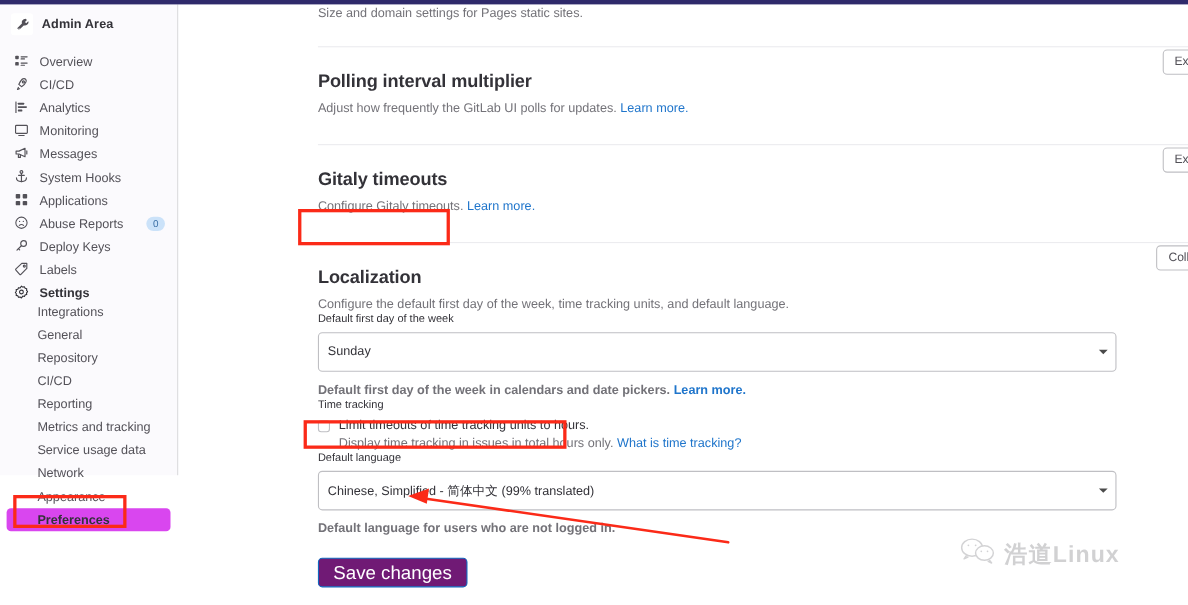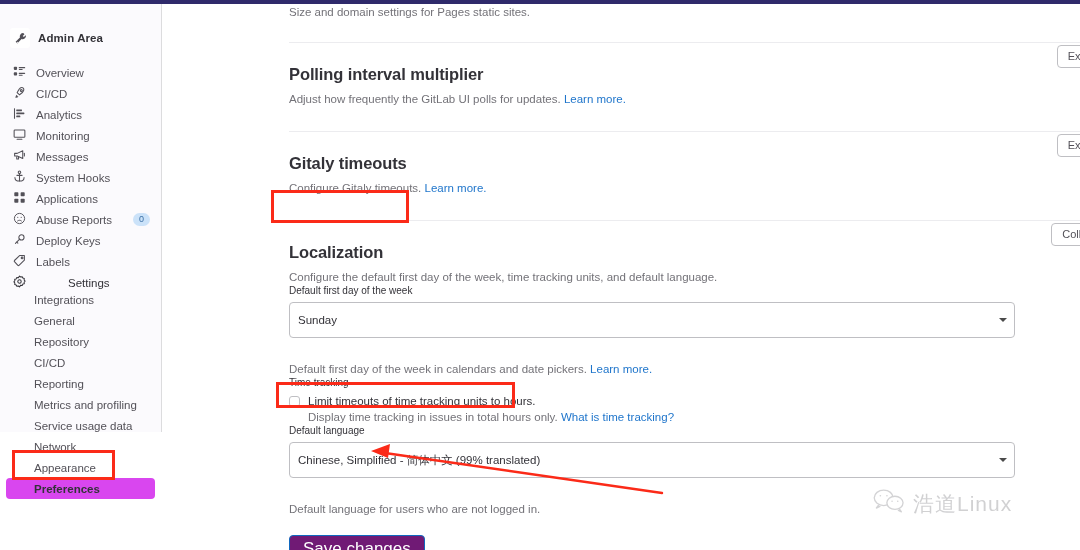--- a/index.html
+++ b/index.html
@@ -17,21 +17,21 @@
     position: absolute; top: 0; left: 0; width: 1080px; height: 4px;
     background: #2f2a6b;
     z-index: 30;
   }
 
   
   .sidebar {
     position: absolute; top: 4px; left: 0; width: 162px; height: 428px;
     background: #fbfafd;
     border-right: 1px solid #dcdcde;
-    padding-top: 20px;
+    padding-top: 4px;
     z-index: 10;
   }
   .ctx-header {
     display: flex; align-items: center;
     height: 28px; margin: 0 6px 6px 6px;
     padding: 0 4px;
     border-radius: 4px;
   }
   .ctx-header .ico {
     width: 20px; height: 20px; display: flex; align-items: center; justify-content: center;
@@ -43,21 +43,21 @@
     display: flex; align-items: flex-end;
     height: 21px; margin: 0 6px; padding: 0 5px;
     border-radius: 4px;
     color: #535158; font-size: 11.5px;
     white-space: nowrap;
   }
   .nav-item .ico {
     width: 16px; height: 16px; margin-right: 9px;
     display: flex; align-items: center; justify-content: center; flex: 0 0 16px;
   }
-  .nav-item.bold { font-weight: normal; color: #333238; gap: 32px; }
+  .nav-item.bold { font-weight: bold; color: #333238; }
   .nav-badge {
     margin-left: auto; background: #cbe2f9; color: #3a6fa5;
     font-size: 9px; border-radius: 8px; padding: 1px 6px 1px 6px; line-height: 11px;
   }
   .sub-item {
     display: flex; align-items: center;
     height: 21px; margin: 0 6px; padding-left: 28px;
     border-radius: 4px;
     color: #535158; font-size: 11.5px; white-space: nowrap;
   }
@@ -101,21 +101,21 @@
     height: 36px; border: 1px solid #bfbfc3; border-radius: 4px;
     background: #fff; width: 726px; margin-top: 6px;
     display: flex; align-items: center; padding: 0 8px;
     font-size: 11.5px; color: #333238;
   }
   .selectbox .caret {
     position: absolute; right: 7px; top: 50%; transform: translateY(-50%);
     width: 0; height: 0; border-left: 4px solid transparent;
     border-right: 4px solid transparent; border-top: 4px solid #4a4a4a;
   }
-  .helper { font-size: 11.5px; color: #737278; margin-top: 24px; line-height: 15px; }
+  .helper { font-size: 11.5px; color: #737278; margin-top: 10px; line-height: 15px; font-weight: bold; }
 
   .checkline { display: flex; align-items: flex-start; margin-top: 6px; }
   .cbox {
     width: 11px; height: 11px; border: 1px solid #bfbfc3; border-radius: 3px;
     background: #fff; flex: 0 0 11px; margin-top: 2px; margin-right: 8px;
   }
   .cblabel { font-size: 11.5px; color: #333238; line-height: 15px; }
   .cbsub { font-size: 11.5px; color: #737278; line-height: 15px; margin-left: 19px; margin-top: 1px; }
 
   .btn-save {
@@ -130,21 +130,21 @@
   .anno-svg { position: absolute; left:0; top:0; width:1080px; height:550px; z-index: 41; pointer-events:none; }
 
   
   .watermark {
     position: absolute; left: 872px; top: 487px; z-index: 25;
     display: flex; align-items: center; opacity: .62;
     color: #b5b5b8; font-size: 21px; letter-spacing: 1px;
     font-family: "Liberation Sans", sans-serif;
     pointer-events: none;
   }
-  .watermark .wm-txt { margin-left: 5px; font-weight: 400; }
+  .watermark .wm-txt { margin-left: 5px; font-weight: 700; }
 </style>
 </head>
 <body>
 
 <div id="root">
 
   <div class="topbar"></div>
 
   <aside class="sidebar">
 
@@ -292,21 +292,21 @@
     <div class="sub-item">
       <span>Repository</span>
       </div>
     <div class="sub-item">
       <span>CI/CD</span>
       </div>
     <div class="sub-item">
       <span>Reporting</span>
       </div>
     <div class="sub-item">
-      <span>Metrics and profiling</span>
+      <span>Metrics and tracking</span>
       </div>
     <div class="sub-item">
       <span>Service usage data</span>
       </div>
     <div class="sub-item">
       <span>Network</span>
       </div>
     <div class="sub-item">
       <span>Appearance</span>
       </div>

